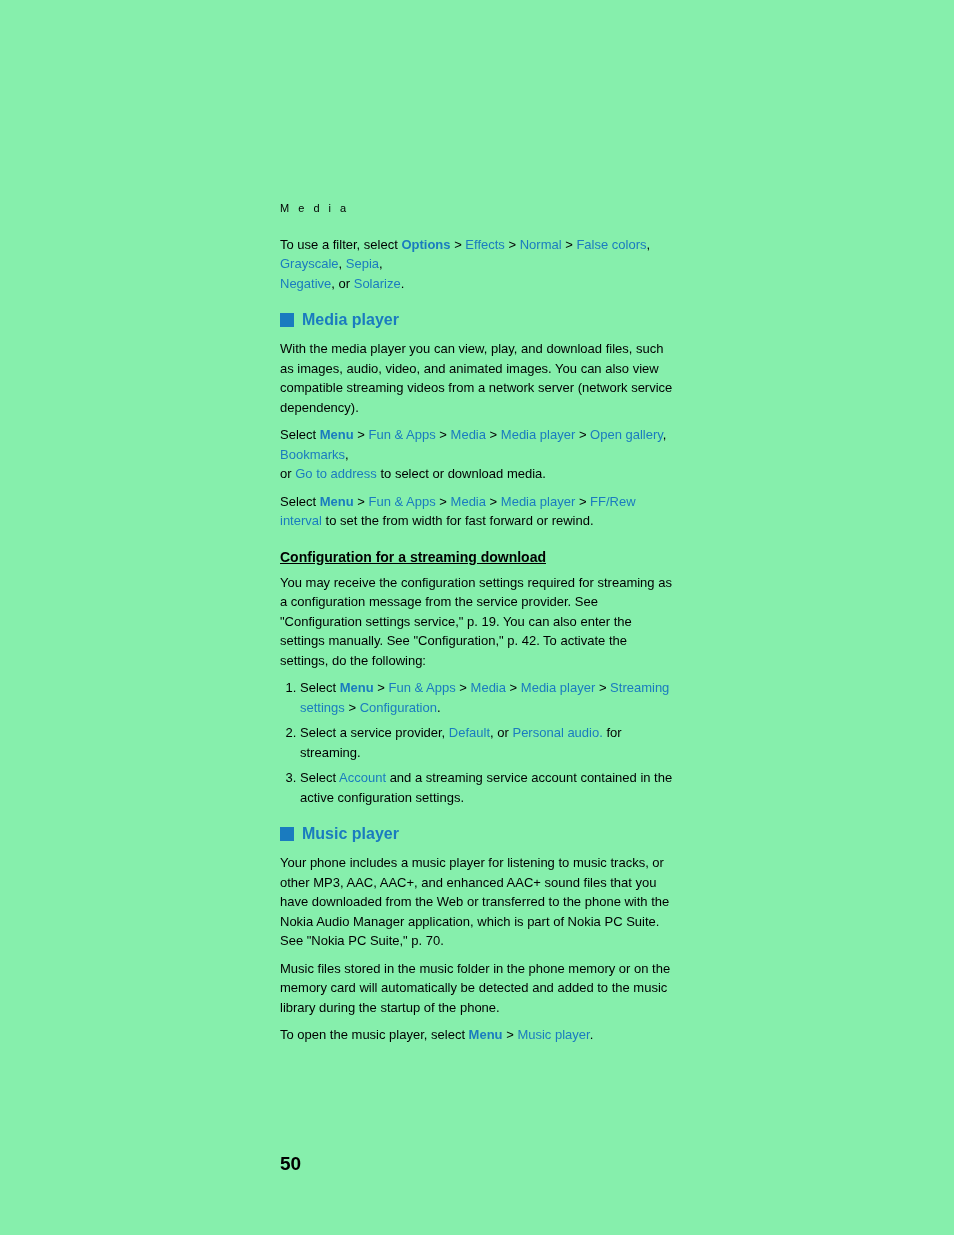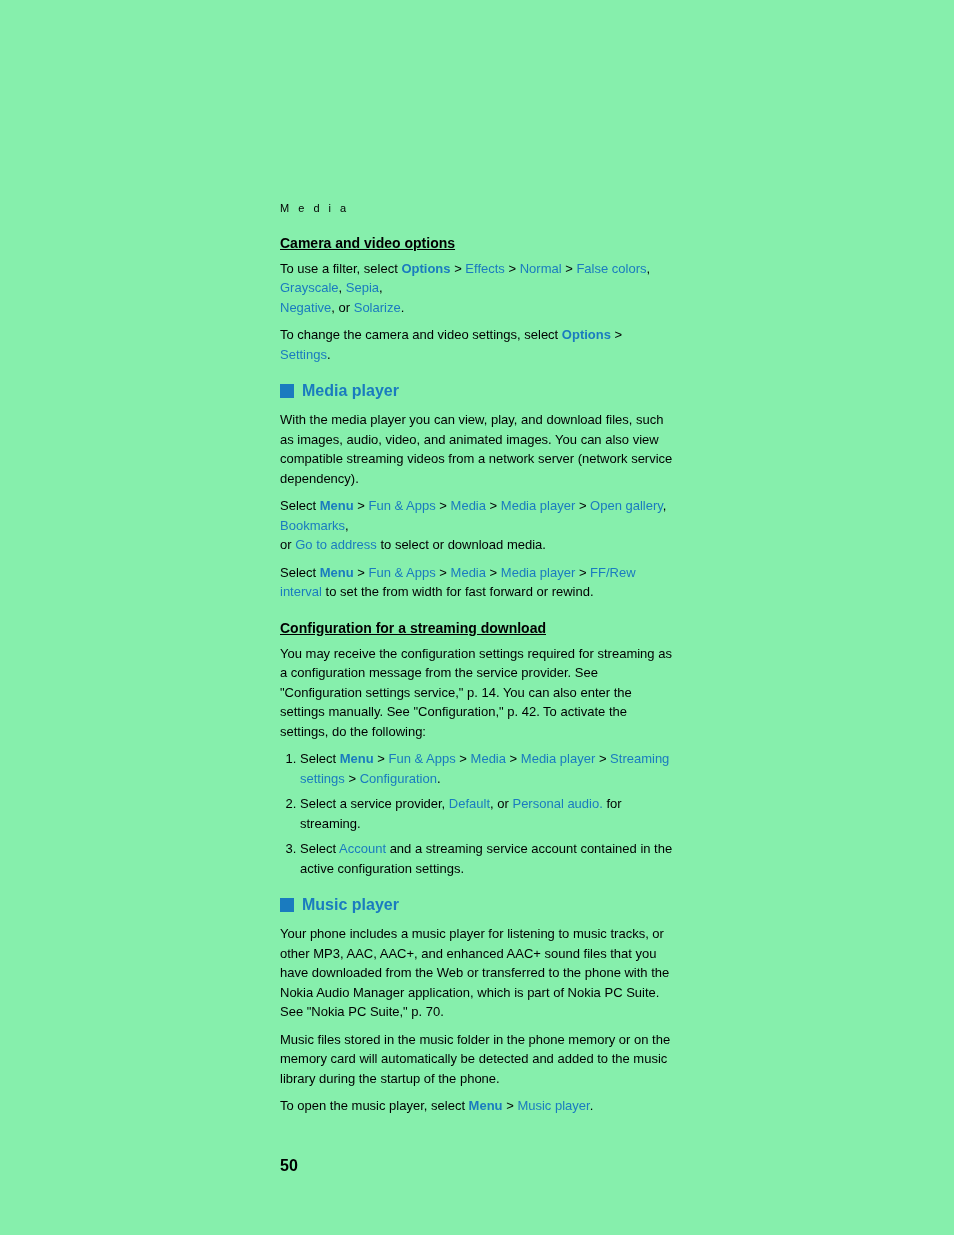--- a/index.html
+++ b/index.html
@@ -91,44 +91,40 @@
       font-size: 13px;
       line-height: 1.5;
       margin-bottom: 6px;
       color: #000000;
     }
 
     .page-number {
       position: absolute;
       bottom: 60px;
       left: 280px;
-      font-size: 16px;
+      font-size: 19px;
       font-weight: bold;
       color: #000000;
     }
   </style>
 </head>
 <body>
 
 <div class="page">
 
   <div class="section">
     <p class="section-label">M e d i a</p>
   </div>
 
   <div class="section">
-    <div class="section-heading">Camera and video options</div>
 
     <p>
       <span>To use a filter, select </span><a class="bold-link">Options</a><span> &gt; </span><a class="link">Effects</a><span> &gt; </span><a class="link">Normal</a><span> &gt; </span><a class="link">False colors</a><span>, </span><a class="link">Grayscale</a><span>, </span><a class="link">Sepia</a><span>,</span><br><a class="link">Negative</a><span>, or </span><a class="link">Solarize</a><span>.</span>
     </p>
 
-    <p>
-      <span>To change the camera and video settings, select </span><a class="bold-link">Options</a><span> &gt; </span><a class="link">Settings</a><span>.</span>
-    </p>
   </div>
 
   <div class="section">
     <div class="section-heading-blue">
       <span class="blue-square"></span>
       <span>Media player</span>
     </div>
 
     <p>With the media player you can view, play, and download files, such as images, audio, video, and animated images. You can also view compatible streaming videos from a network server (network service dependency).</p>
 
@@ -137,21 +133,21 @@
     </p>
 
     <p>
       <span>Select </span><a class="bold-link">Menu</a><span> &gt; </span><a class="link">Fun &amp; Apps</a><span> &gt; </span><a class="link">Media</a><span> &gt; </span><a class="link">Media player</a><span> &gt; </span><a class="link">FF/Rew interval</a><span> to set the from width for fast forward or rewind.</span>
     </p>
   </div>
 
   <div class="section">
     <div class="section-heading">Configuration for a streaming download</div>
 
-    <p>You may receive the configuration settings required for streaming as a configuration message from the service provider. See "Configuration settings service," p. 14. You can also enter the settings manually. See "Configuration," p. 42. To activate the settings, do the following:</p>
+    <p>You may receive the configuration settings required for streaming as a configuration message from the service provider. See "Configuration settings service," p. 19. You can also enter the settings manually. See "Configuration," p. 42. To activate the settings, do the following:</p>
 
     <ol>
       <li>
         <span>Select </span><a class="bold-link">Menu</a><span> &gt; </span><a class="link">Fun &amp; Apps</a><span> &gt; </span><a class="link">Media</a><span> &gt; </span><a class="link">Media player</a><span> &gt; </span><a class="link">Streaming<br>settings</a><span> &gt; </span><a class="link">Configuration</a><span>.</span>
       </li>
       <li>
         <span>Select a service provider, </span><a class="link">Default</a><span>, or </span><a class="link">Personal audio.</a><span> for streaming.</span>
       </li>
       <li>
         <span>Select </span><a class="link">Account</a><span> and a streaming service account contained in the active configuration settings.</span>

